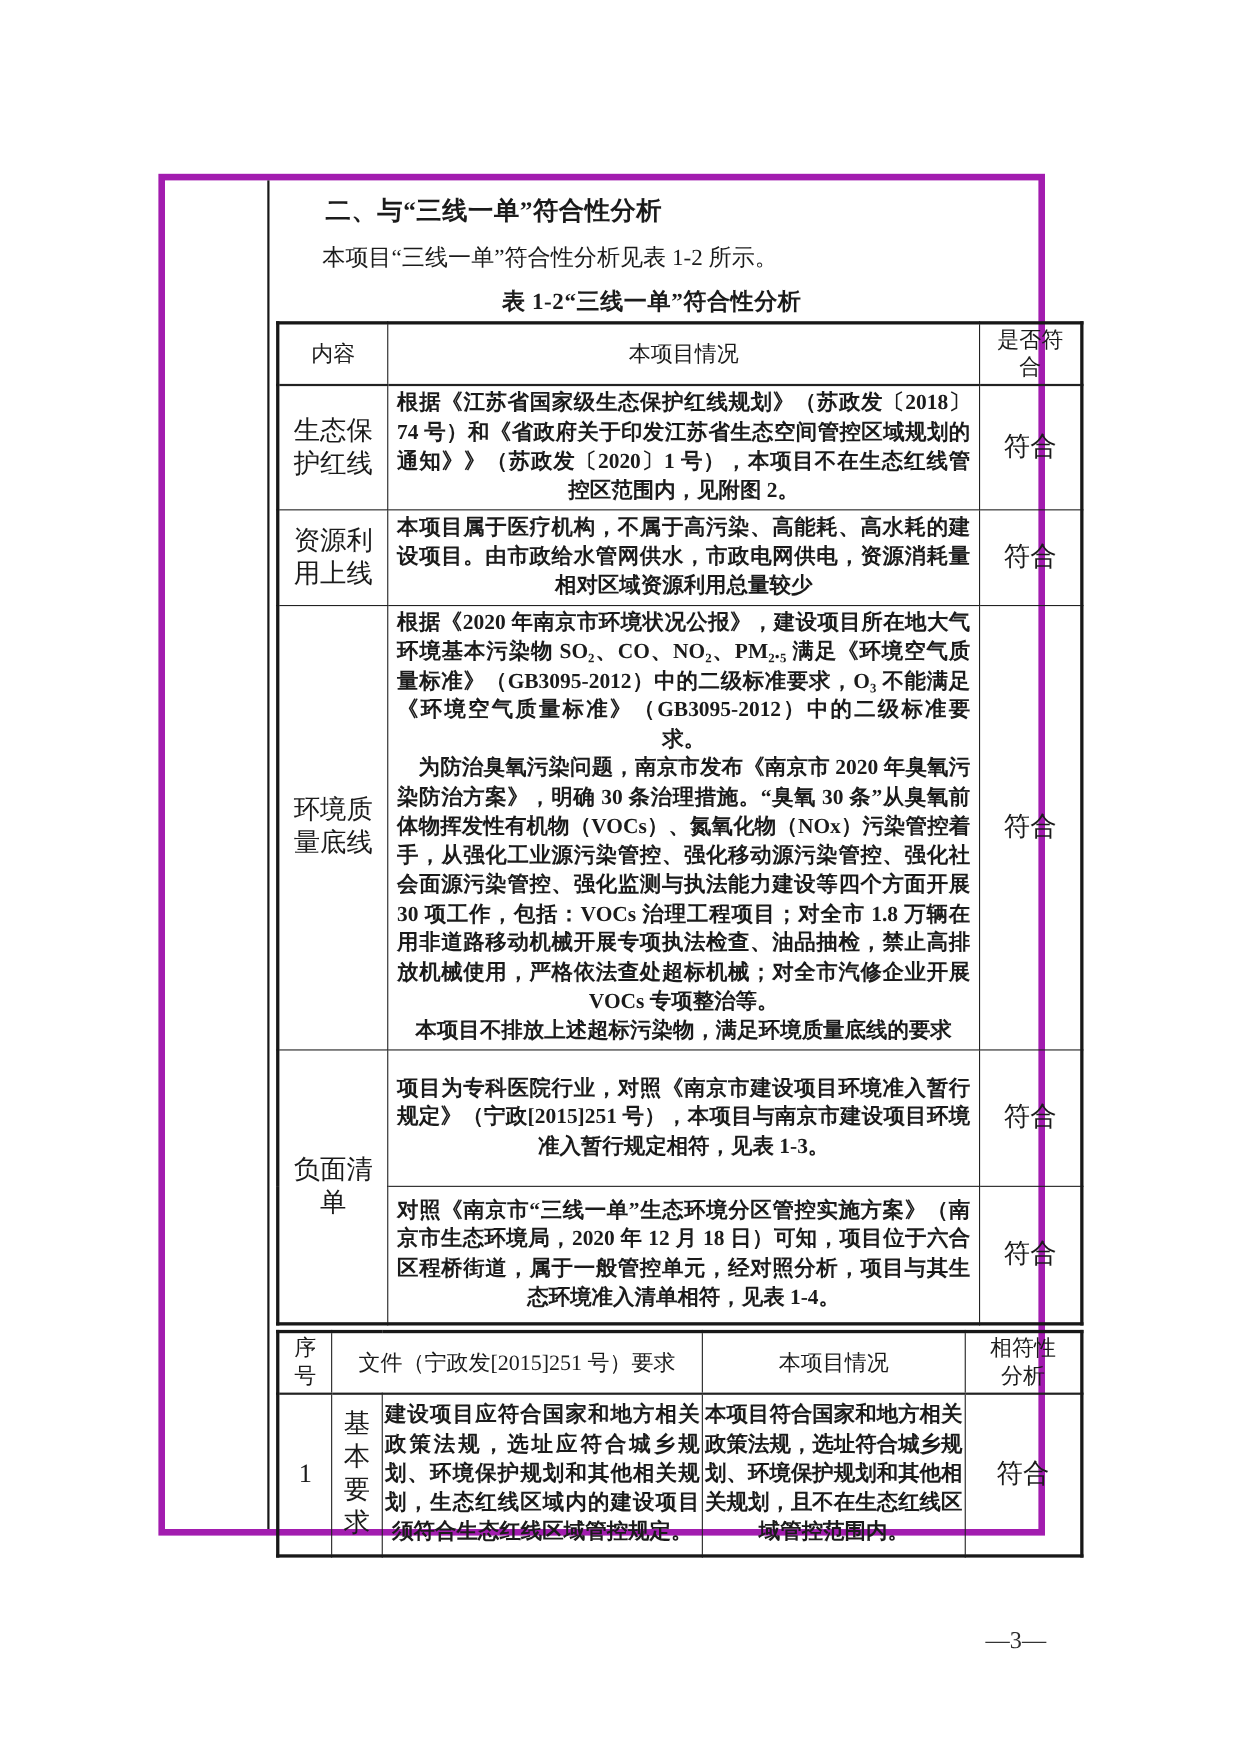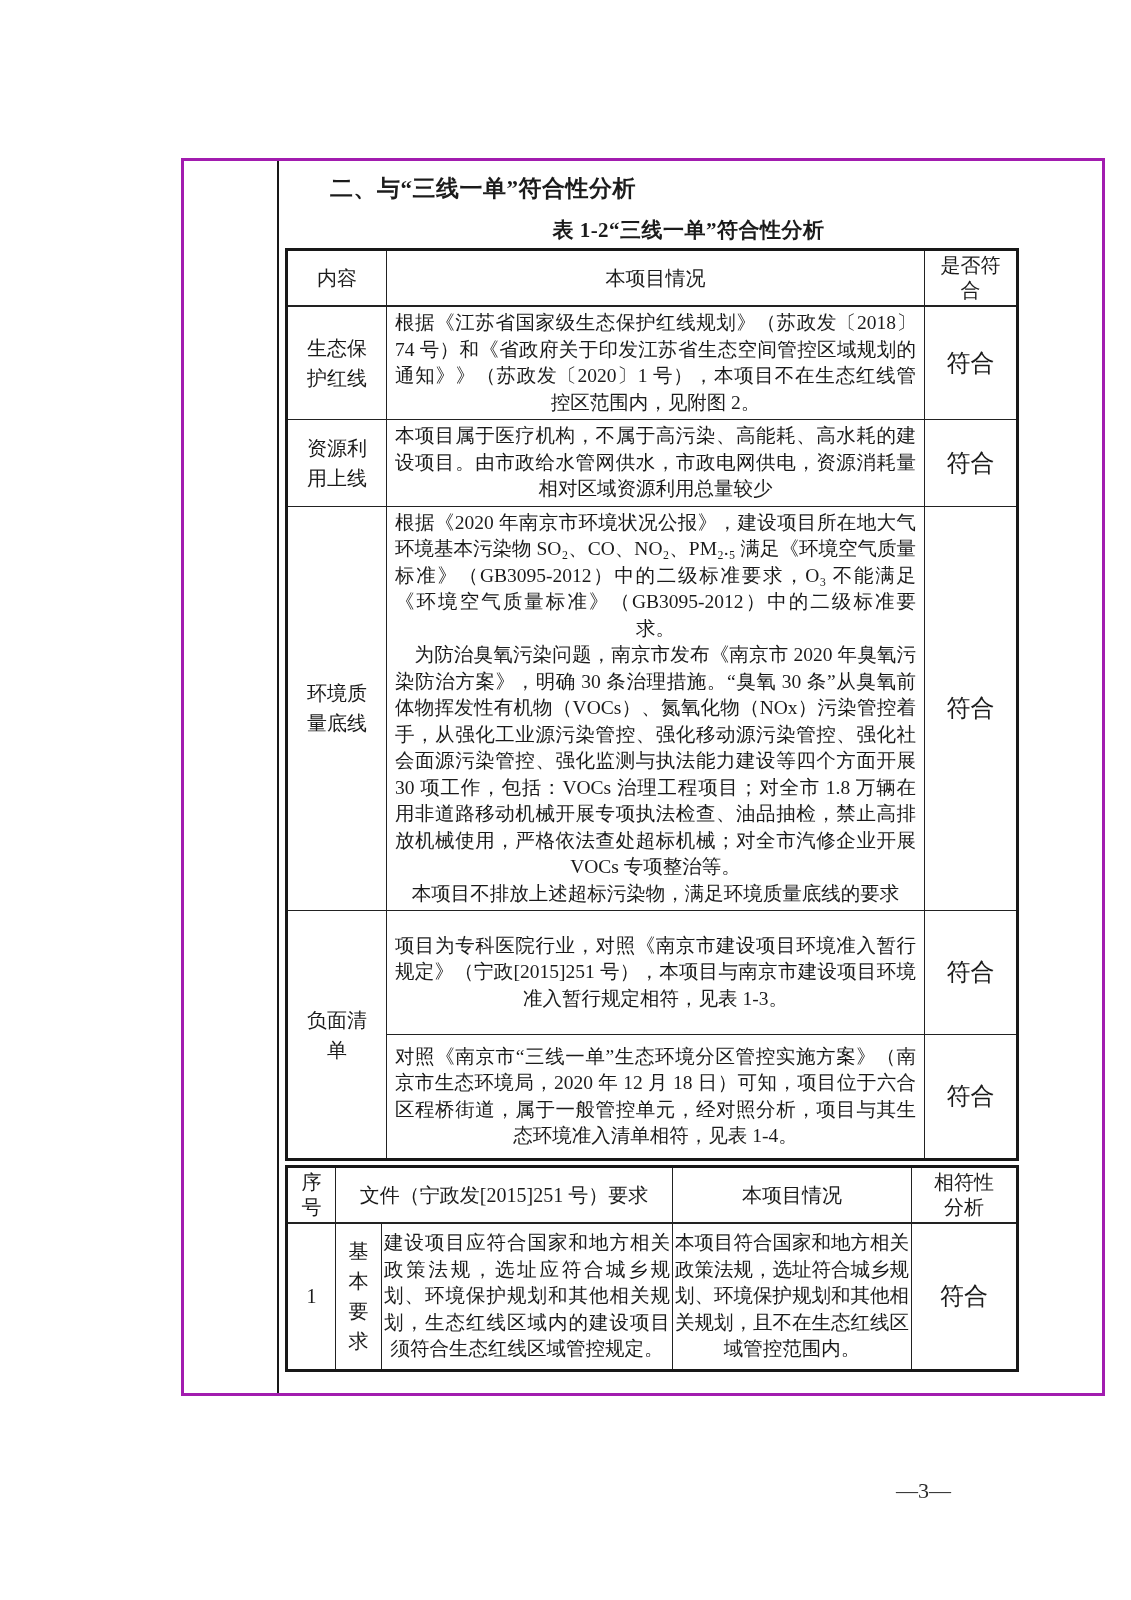--- a/index.html
+++ b/index.html
@@ -8,24 +8,23 @@
     position: relative;
     width: 1131px; height: 1600px;
     font-family: "Liberation Serif", "DejaVu Serif", serif;
     color: #1b1b1b;
     overflow: hidden;
   }
 
   .frame {
     position: absolute;
     left: 144px; top: 158px;
-    width: 924px; height: 1238px;
-    border: 3px solid #a21caf;
+    width: 806px; height: 1238px;
+    border: 6px solid #a21caf;
     background: #fff;
-    margin-left: 37px;
   }
   .side-col {
     position: absolute; left: 0; top: 0; bottom: 0;
     width: 95px;
     border-right: 2px solid #181818;
   }
   .content {
     position: absolute; left: 97px; top: 0; right: 0; bottom: 0;
     padding: 0 9px 0 3px;
   }
@@ -65,27 +64,28 @@
     line-height: 26.5px;
     padding: 3px 8px;
   }
   tr.hdr td {
     text-align: center;
     font-size: 20px;
     line-height: 25px;
     border-bottom-width: 2.5px;
     padding: 2px 4px;
   }
-  td.label { text-align: center; font-size: 20px; line-height: 30px; padding: 2px 2px; font-family: Liberation Serif, serif; }
+  td.label { text-align: center; font-size: 24px; line-height: 30px; padding: 2px 2px; font-family: Liberation Serif, serif; }
   td.label span, tr.hdr td span { display: inline-block; word-break: break-all; text-align: center; }
   .w3 { width: 3.05em; }
   .w1 { width: 1.15em; }
   td.analysis {
     text-align: justify;
     text-align-last: center;
+    font-weight: bold;
   }
   td.analysis p { text-align: justify; text-align-last: center; }
   td.analysis p.indent { text-indent: 1em; }
   td.status { text-align: center; font-size: 24px; }
 
   
   .t12 col.c-label    { width: 100px; }
   .t12 col.c-analysis { width: 538px; }
   .t12 col.c-status   { width: 93px; }
 
@@ -109,20 +109,21 @@
   }
 </style>
 </head>
 <body>
 
 <div class="frame">
   <div class="side-col"></div>
   <div class="content">
 
     <div class="heading">二、与“三线一单”符合性分析</div>
+    <div class="intro">本项目“三线一单”符合性分析见表 1-2 所示。</div>
 
     <div class="tbl-caption">表 1-2“三线一单”符合性分析</div>
 
     <table class="t12">
       <colgroup>
           <col class="c-label">
           <col class="c-analysis">
           <col class="c-status">
         </colgroup>
       <tbody>

